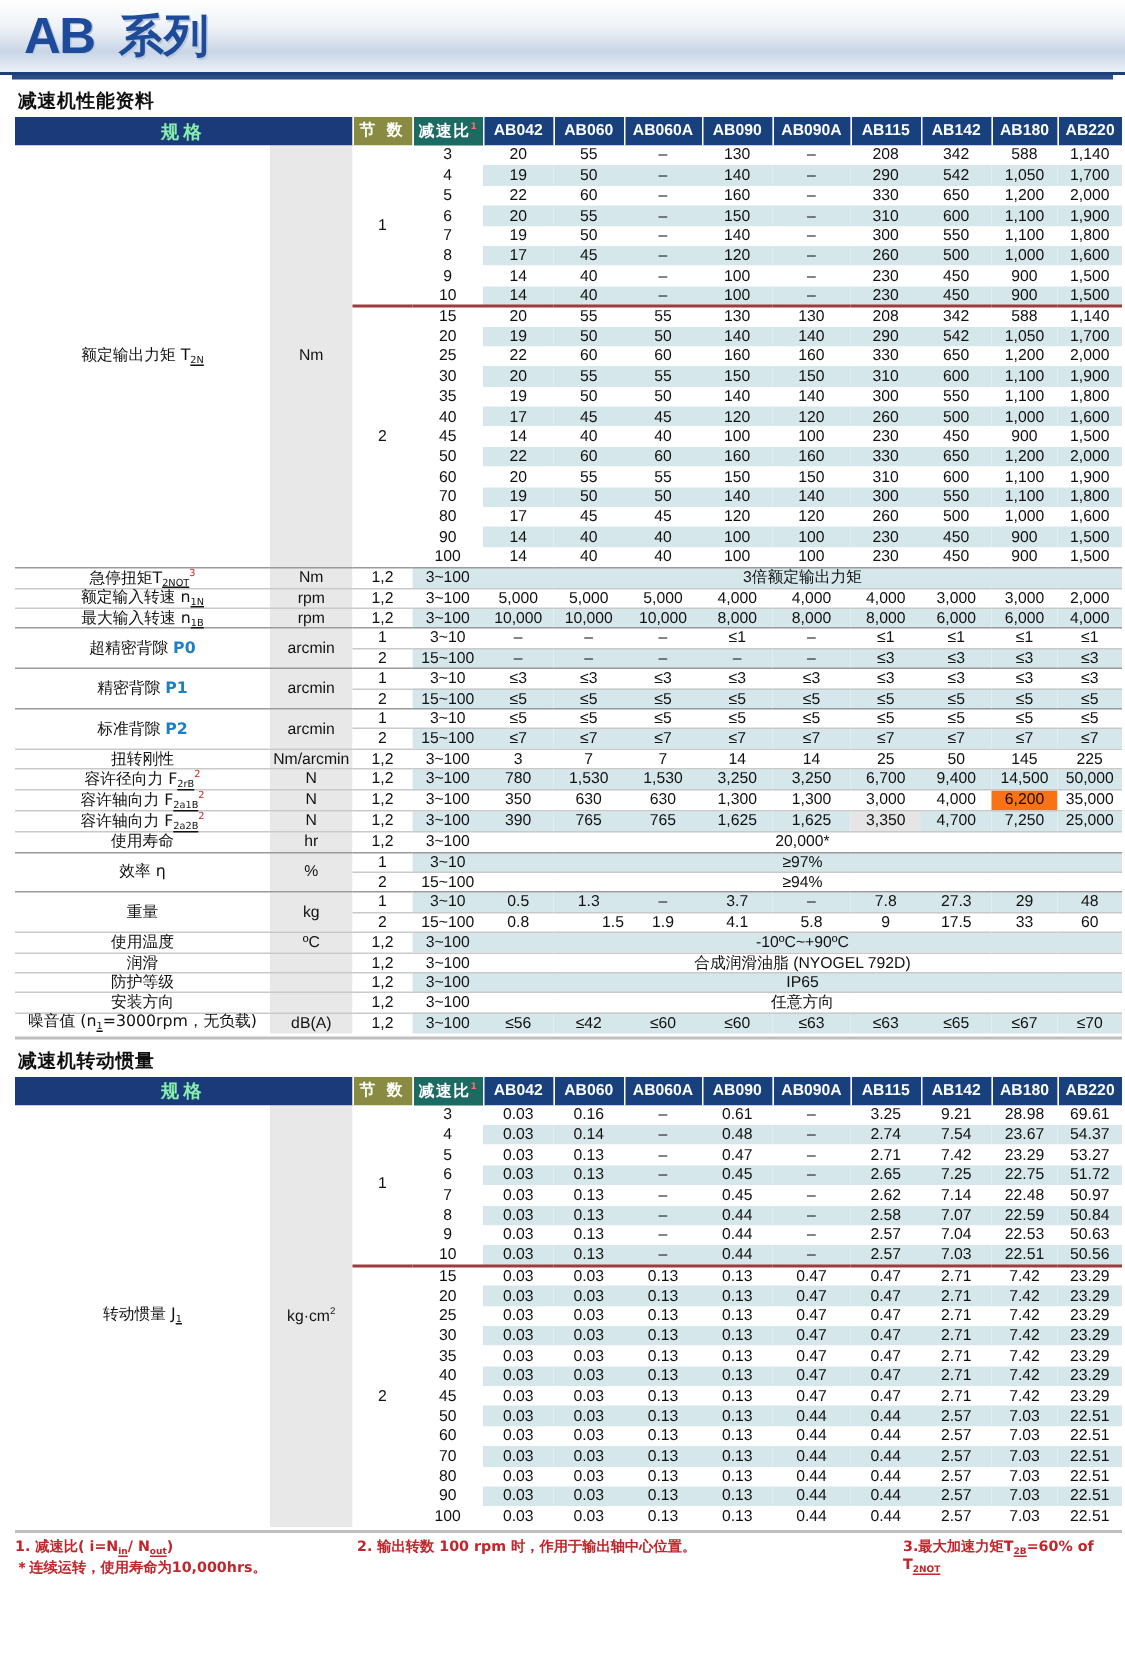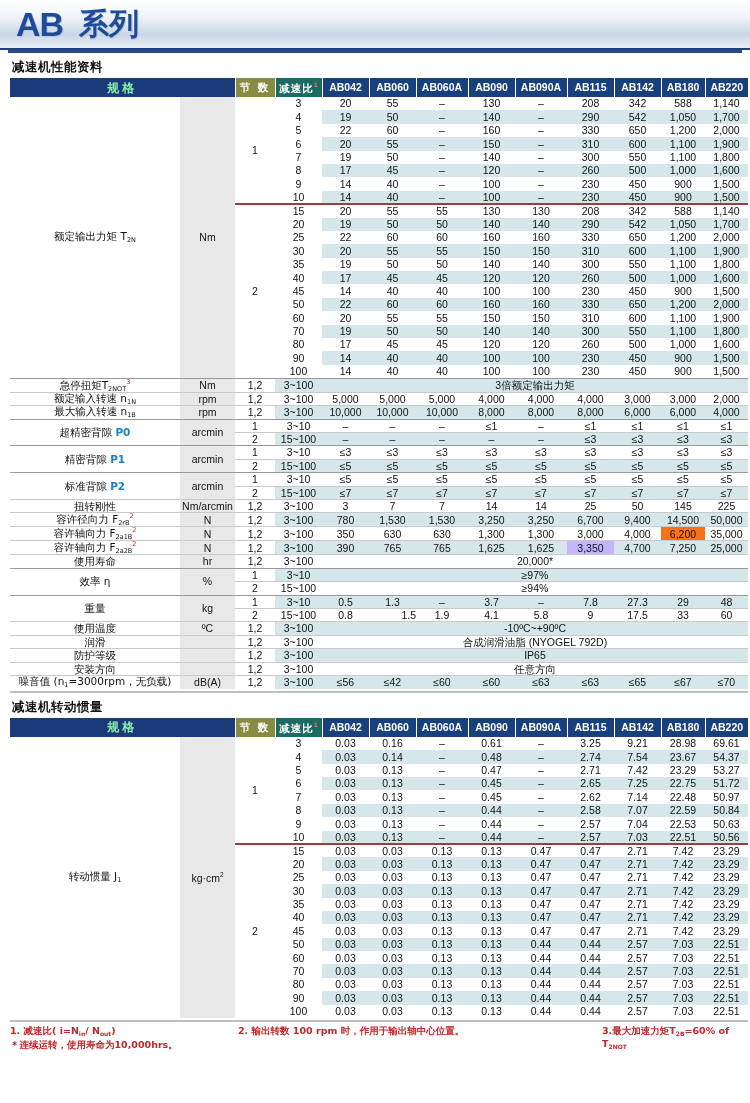--- a/index.html
+++ b/index.html
@@ -76,21 +76,21 @@
   tr.odd td.c-val,tr.odd td.c-ratio-s{background:#d6e7ec;}
   tr.even td.c-val,tr.even td.c-ratio-s{background:#ffffff;}
   td.c-span{font-size:10.5px;color:#111;background:#d6e7ec;}
   td.c-span-w{font-size:10.5px;color:#111;background:#ffffff;}
 
   .rowline td{border-top:1px solid #c9c9c9;}
   .redline td{border-top:2px solid #9e3b3b;}
   .thickline td{border-top:1px solid #9a9a9a;}
 
   .blue-code{color:#1d7fc4;font-weight:bold;}
-  sub{font-size:6.5px;vertical-align:-2px;}
+  sub{font-size:6.5px;vertical-align:-2px;text-decoration:underline;}
   sup.red{font-size:6.5px;color:#cc2222;vertical-align:super;}
 
   .rule-bottom{height:2px;background:#bfbfbf;width:738px;margin:2px 0 0 10px;}
 
   
   .foot{
     width:738px;margin-left:10px;margin-top:3px;
     font-size:9.5px;color:#c0262b;font-weight:bold;
     font-family:"DejaVu Sans","Liberation Sans",sans-serif;
     position:relative;height:30px;
@@ -572,21 +572,21 @@
       <tr class="rowline" style="height: 13.4px;">
         <td class="c-label">容许轴向力 F<sub>2a2B</sub><sup class="red">2</sup></td>
         <td class="c-unit">N</td>
         <td class="c-stage">1,2</td>
         <td class="c-ratio" style="background: rgb(214, 231, 236);">3~100</td>
         <td class="c-val" style="background: rgb(214, 231, 236);">390</td>
         <td class="c-val" style="background: rgb(214, 231, 236);">765</td>
         <td class="c-val" style="background: rgb(214, 231, 236);">765</td>
         <td class="c-val" style="background: rgb(214, 231, 236);">1,625</td>
         <td class="c-val" style="background: rgb(214, 231, 236);">1,625</td>
-        <td class="c-val" style="background: #c4b5fd;">3,350</td>
+        <td class="c-val" style="background: #e5e5e5;">3,350</td>
         <td class="c-val" style="background: rgb(214, 231, 236);">4,700</td>
         <td class="c-val" style="background: rgb(214, 231, 236);">7,250</td>
         <td class="c-val" style="background: rgb(214, 231, 236);">25,000</td>
       </tr>
       <tr class="rowline" style="height: 13.4px;">
         <td class="c-label">使用寿命</td>
         <td class="c-unit">hr</td>
         <td class="c-stage">1,2</td>
         <td class="c-ratio">3~100</td>
         <td class="c-span-w" colspan="9">20,000*</td>

